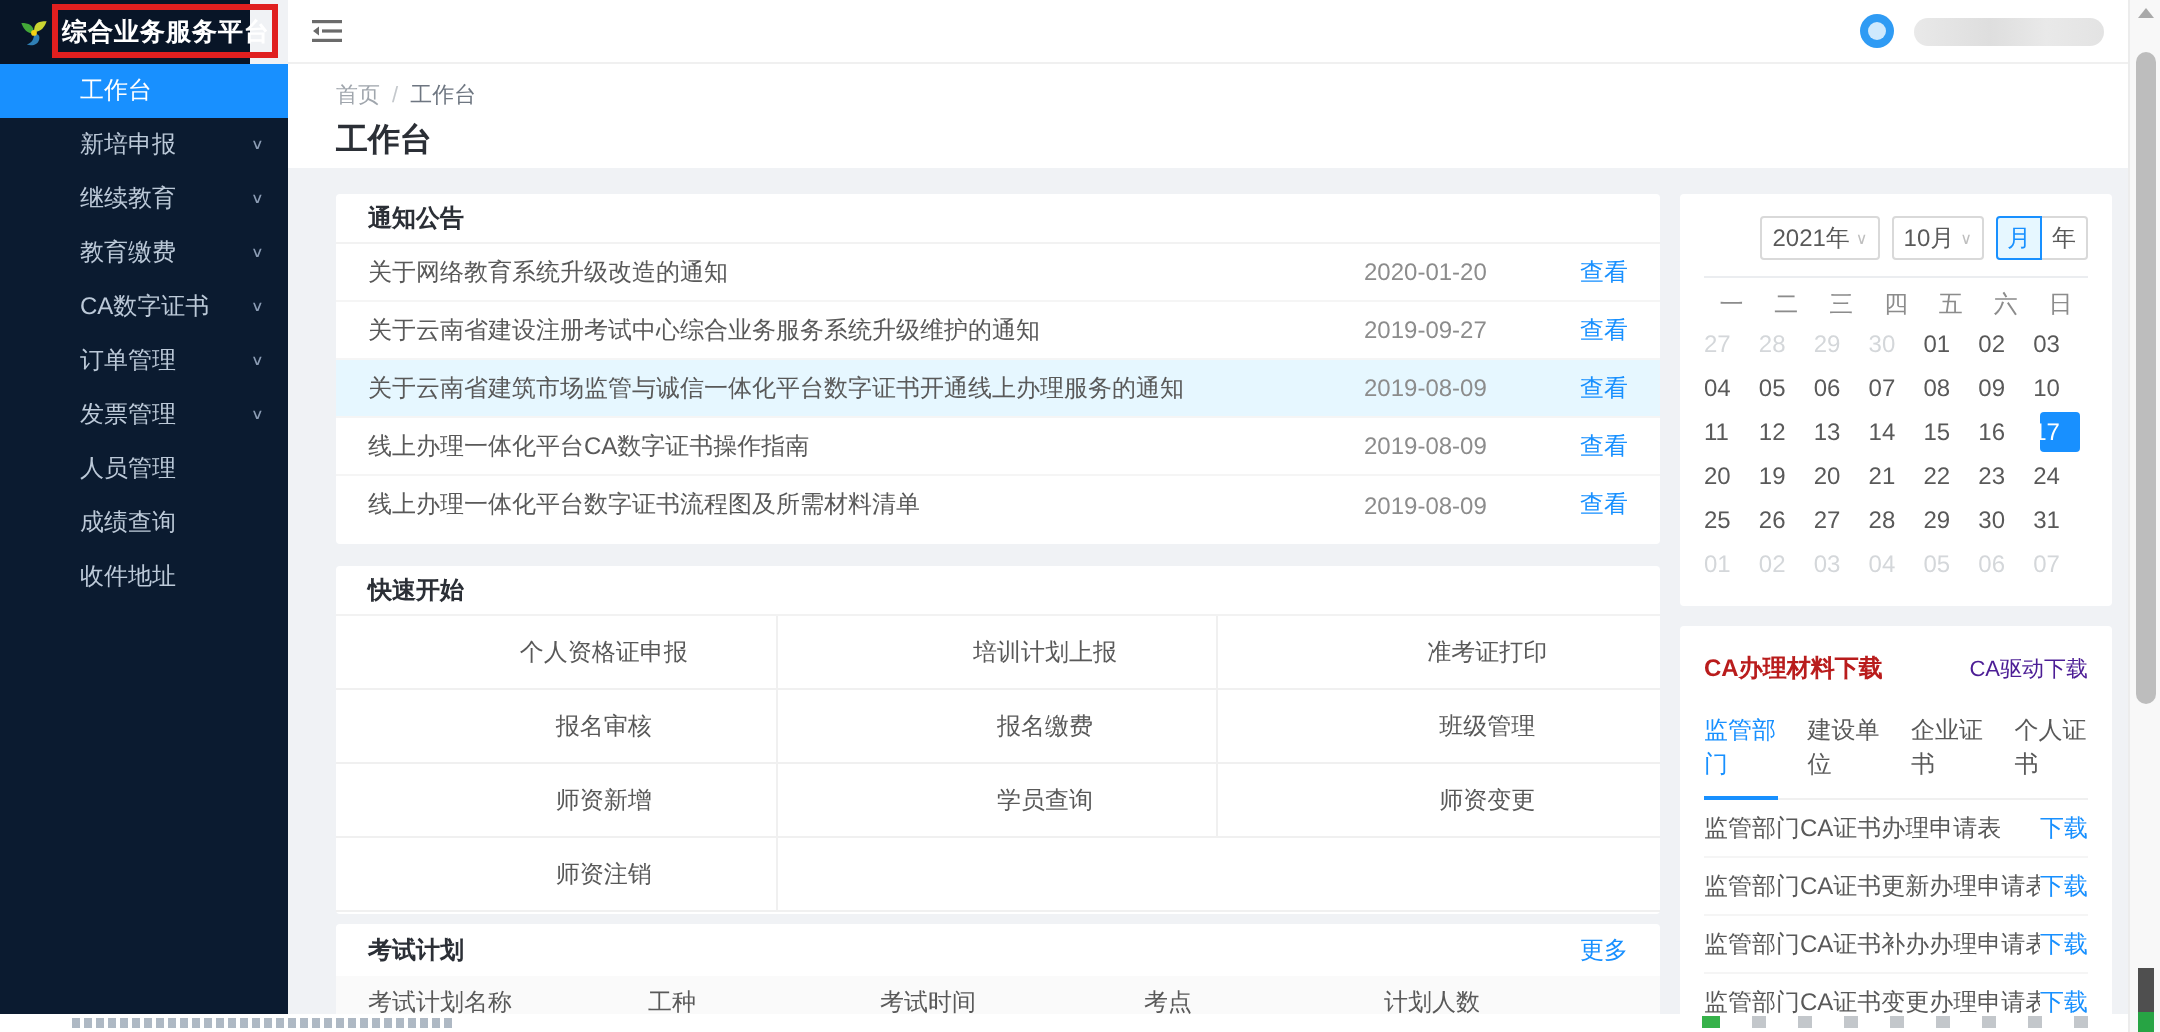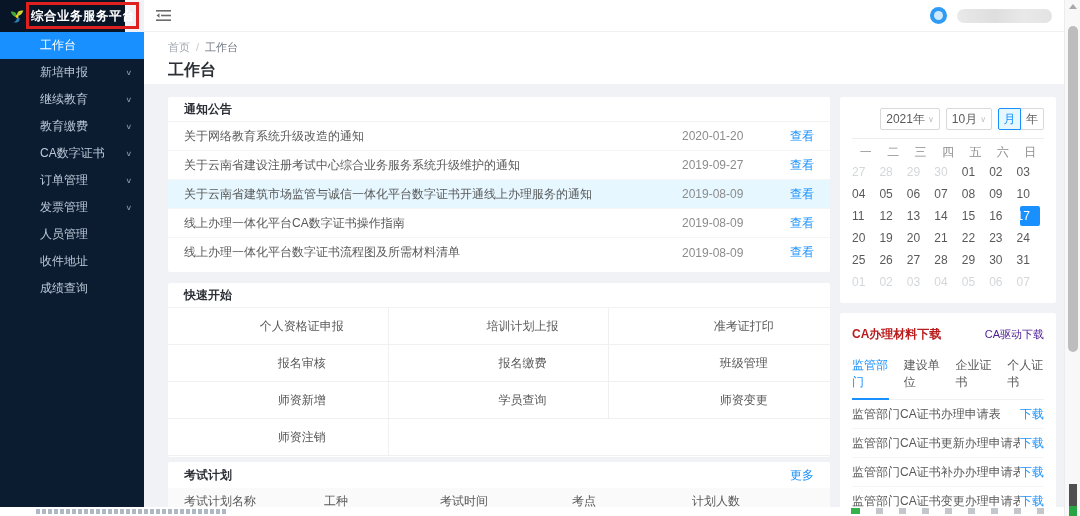--- a/index.html
+++ b/index.html
@@ -165,24 +165,24 @@
         <span class="chev">∨</span>
       </div>
     <div class="side-item">
         <span>发票管理</span>
         <span class="chev">∨</span>
       </div>
     <div class="side-item">
         <span>人员管理</span>
       </div>
     <div class="side-item">
+        <span>成绩查询</span>
+      </div>
+    <div class="side-item">
         <span>收件地址</span>
-      </div>
-    <div class="side-item">
-        <span>成绩查询</span>
       </div>
   </div>
 
   <div class="subheader">
     <div class="breadcrumb">
       <span>首页</span><span class="bc-sep">/</span><span class="bc-current">工作台</span>
     </div>
     <div class="page-title">工作台</div>
   </div>
 

